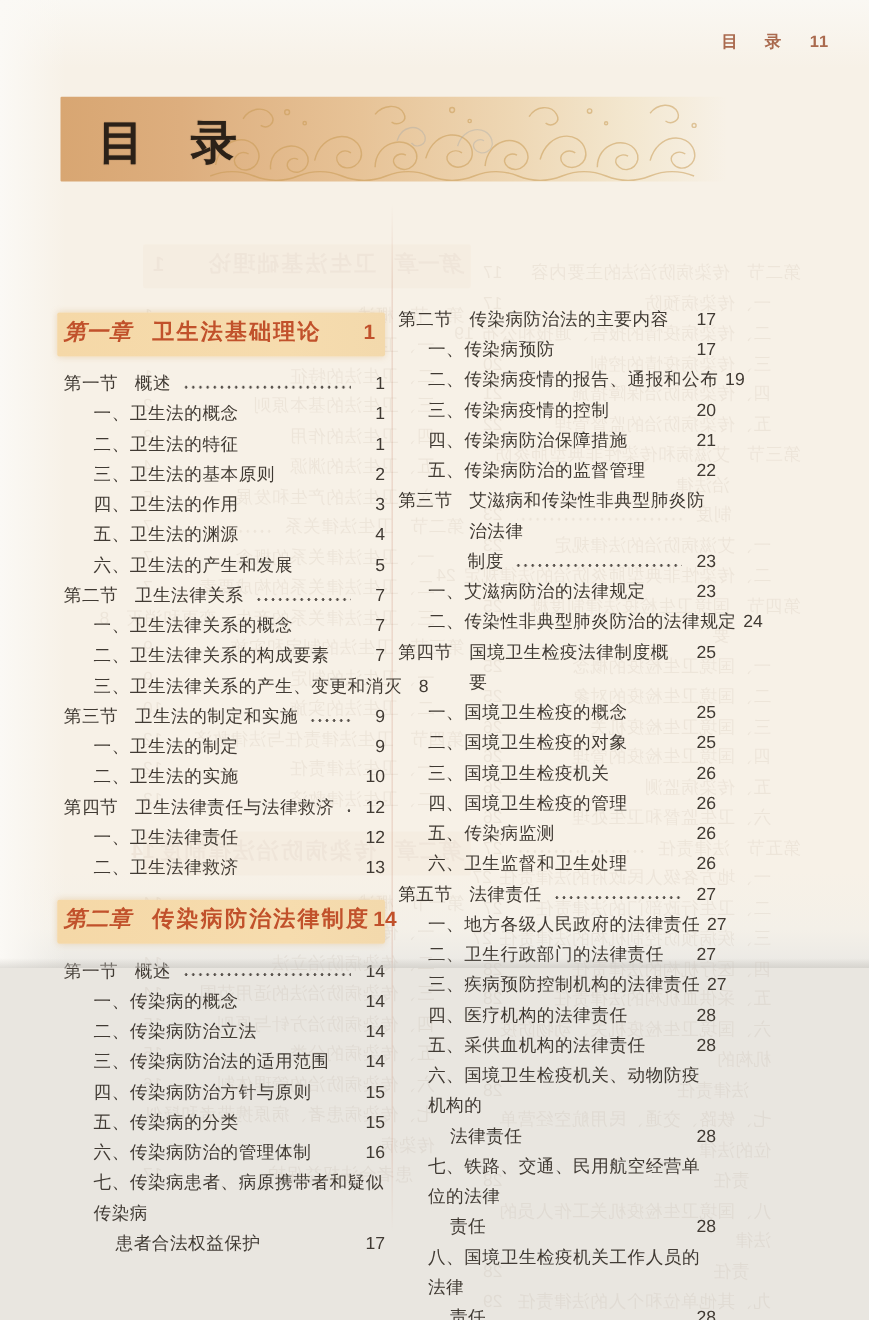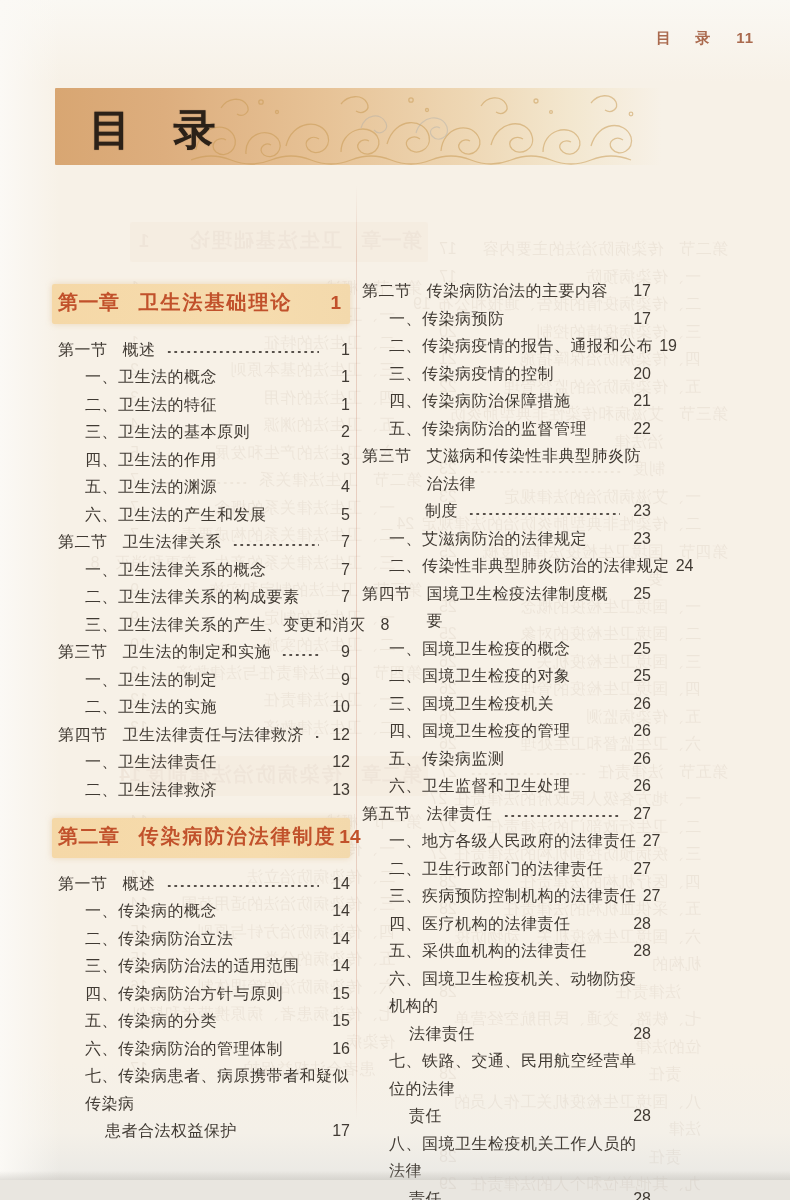--- a/index.html
+++ b/index.html
@@ -2,21 +2,21 @@
 <html style="--page-bg: #f7f1e6; --body-text: #403a33; --header-text: #aa6a4e; --chapter-text: #c1512b; --chapter-bar: #f5d8a7; --banner-title: #2b2118; --banner-tan: #d8a672; --wave-stroke: #c6974f; --divider: #dcb2a0; --dots: #56504a;"><head>
 <meta charset="utf-8">
 <style>
   html,body{margin:0;padding:0;}
   body{
     width:790px;height:1200px;overflow:hidden;
     font-family:"Liberation Sans", sans-serif;
     background:#e9e6e0;
   }
   .page{
-    position:relative;width:790px;height:1180px;
+    position:relative;width:790px;height:880px;
     background:
       linear-gradient(90deg, #fbf9f5 0px, rgba(251,249,245,0) 60px),
       linear-gradient(180deg, #faf8f3 0%, #f7f1e7 7%, #f7f1e7 90%, #f4f0e8 96%, #eceae5 99.2%, #e3e1dc 100%),
       var(--page-bg,#f7f1e6);
   }
   
   .running-header{
     position:absolute;top:29px;right:36px;
     color:var(--header-text,#aa6a4e);
     font-size:15px;font-weight:bold;letter-spacing:10px;
@@ -62,21 +62,21 @@
     background-size:6.5px 6px;background-repeat:repeat-x;background-position:left center;
   }
   
   .chap{
     background:linear-gradient(90deg, var(--chapter-bar,#f5d8a7) 0%, #f6dcae 70%, #f3d9ac 100%);
     color:var(--chapter-text,#c1512b);
     font-weight:bold;font-size:20px;line-height:24px;
     padding:6px 9px 6px 6px;margin:0 0 12px -6px;border-radius:2px;
     box-shadow:0 0 6px rgba(214,166,104,.35);
   }
-  .chap .lbl{margin-right:19px;white-space:nowrap;}
+  .chap .lbl{margin-right:19px;white-space:nowrap;font-style:italic;}
   .chap .ttl{letter-spacing:2px;white-space:nowrap;text-align:center;}
   .chap .pg{font-size:19px;}
   .col .chap:not(:first-child){margin-top:15px;}
   
   .bleed{
     position:absolute;inset:0;z-index:1;pointer-events:none;
     transform:scaleX(-1);opacity:.065;filter:blur(.7px);
   }
   .bleed .col{color:#6d4a2e;}
   .bleed .chap{background:rgba(205,150,80,.5);color:#8a4a28;box-shadow:none;}

